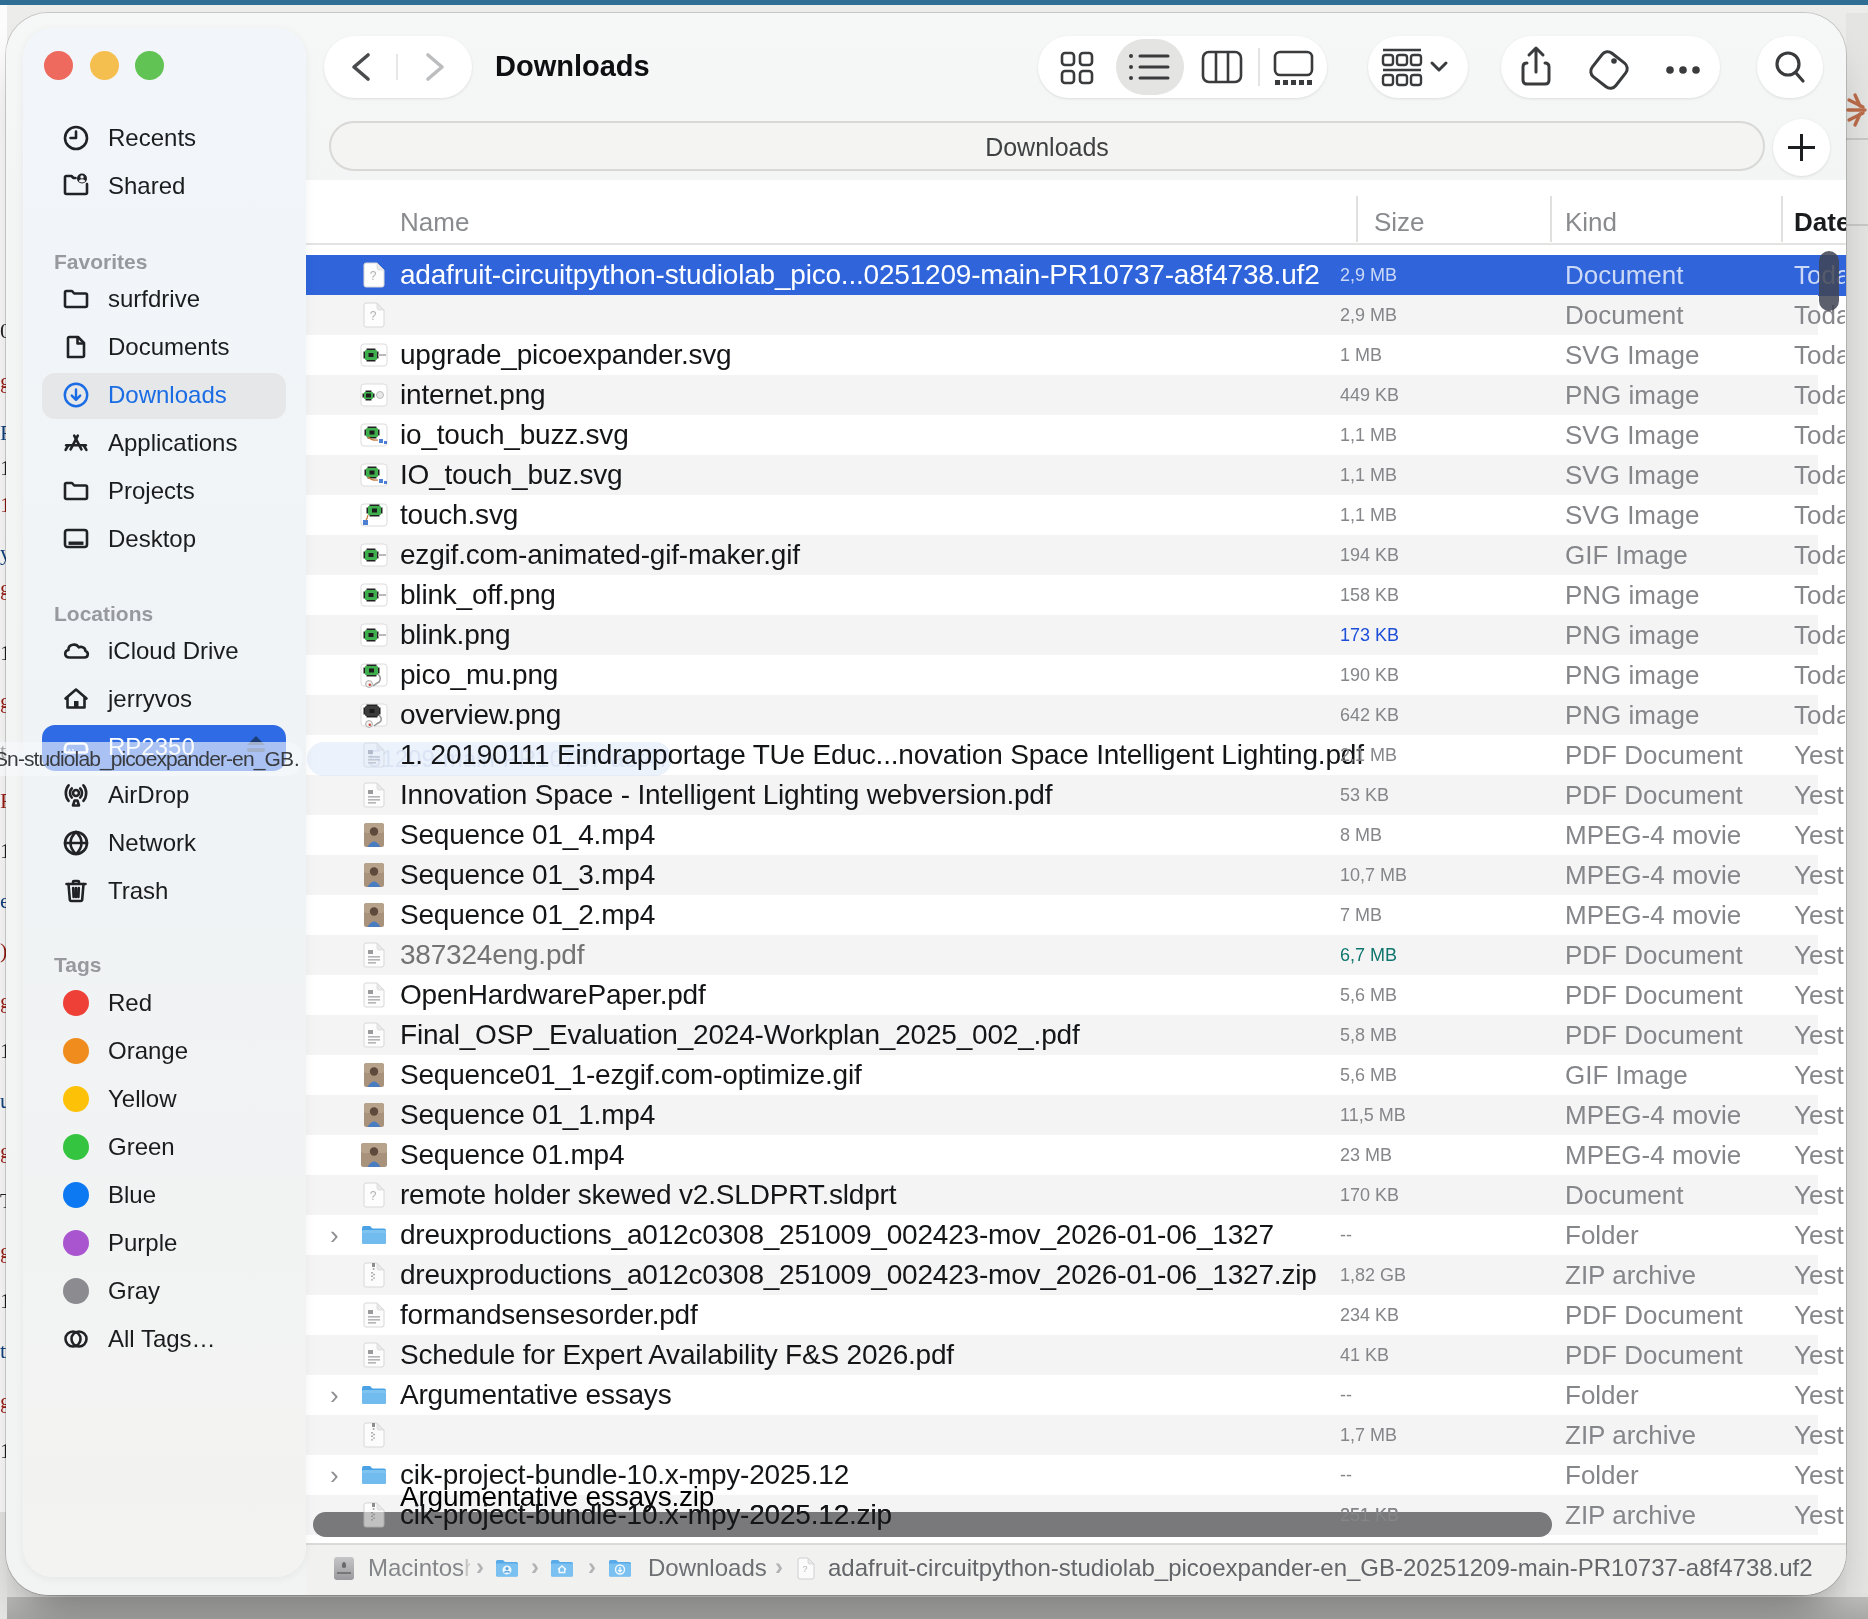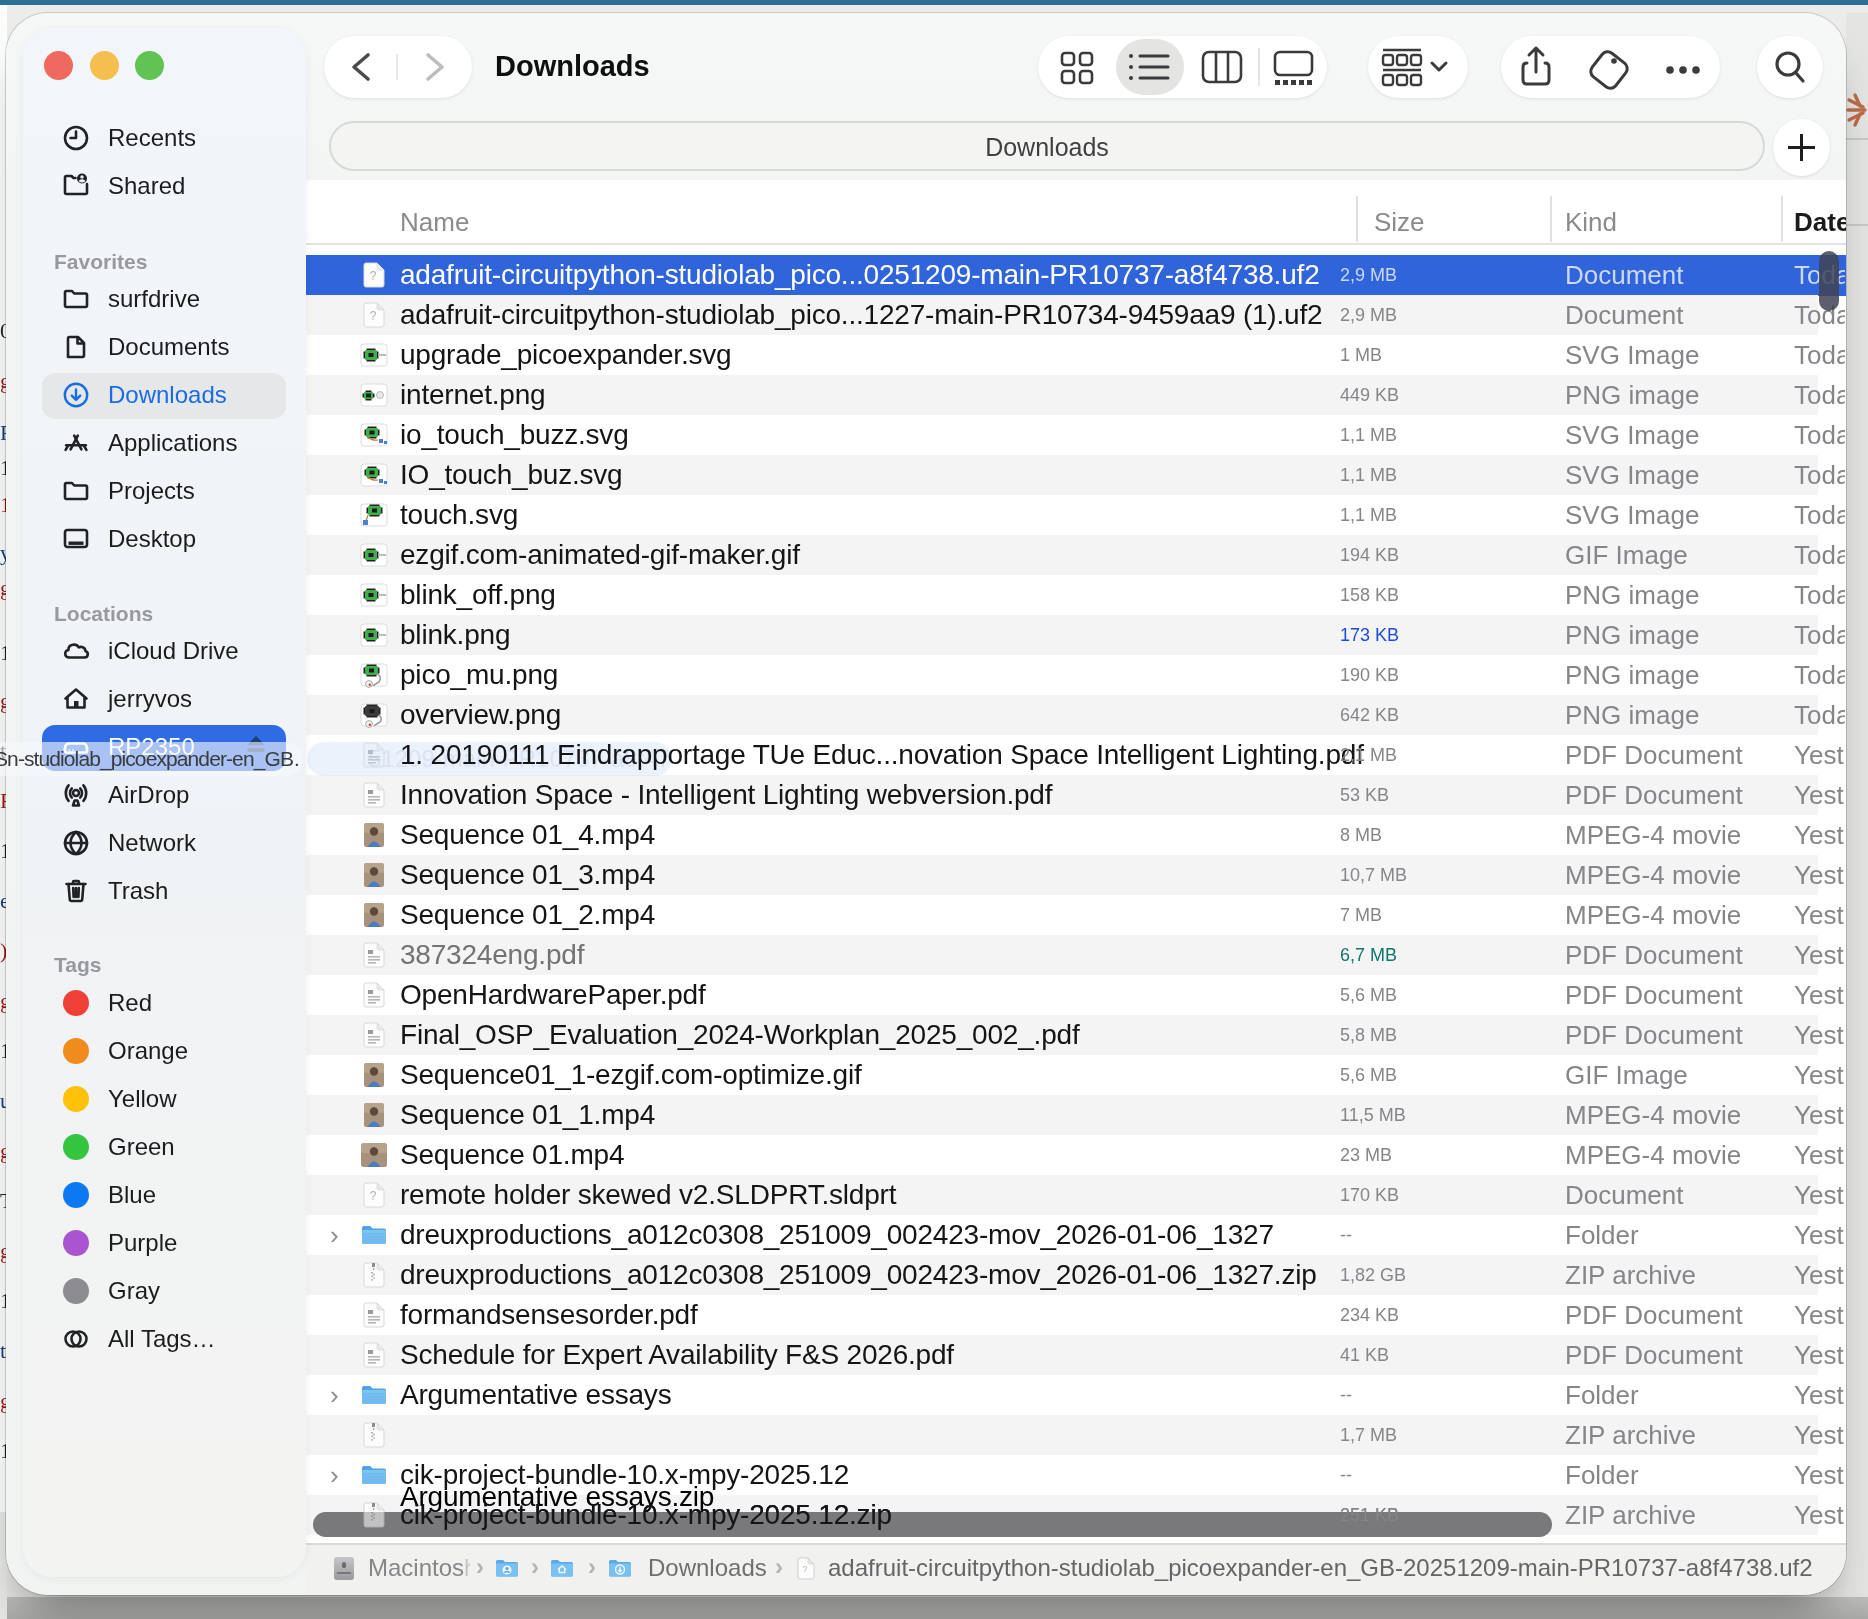--- a/index.html
+++ b/index.html
@@ -98,21 +98,20 @@
       </svg></div>
 <div class="row-name" style="left:394px;top:242px;color:#ffffff">adafruit-circuitpython-studiolab_pico...0251209-main-PR10737-a8f4738.uf2</div>
 <div class="row-size" style="left:1334px;top:242px;width:200px;color:#ccd9f6">2,9 MB</div>
 <div class="row-kind" style="left:1559px;top:242px;color:#ccd9f6">Document</div>
 <div class="row-date" style="left:1788px;top:242px;width:51px;overflow:hidden;color:#ccd9f6">Toda</div>
 <div class="ficon" style="left:354px;top:288px"><svg width="28" height="28" viewBox="0 0 28 28">
 <path d="M4 4 Q4 2 6 2 L17 2 L24 9 L24 24 Q24 26 22 26 L6 26 Q4 26 4 24 Z" fill="#fdfdfd" stroke="#d8d8d8" stroke-width="1"></path>
 <path d="M17 2 L17 7 Q17 9 19 9 L24 9 Z" fill="#e9e9e9" stroke="#d8d8d8" stroke-width="0.8"></path>
 <text x="13" y="19" font-size="12" fill="#b0b0b2" text-anchor="middle" font-family="Liberation Sans">?</text>
       </svg></div>
-<div class="row-name" style="left:394px;top:282px;color:#141517">adafruit-circuitpython-studiolab_pico...1227-main-PR10734-9459aa9 (1).uf2</div>
 <div class="row-size" style="left:1334px;top:282px;width:200px;color:#85868a">2,9 MB</div>
 <div class="row-kind" style="left:1559px;top:282px;color:#85868a">Document</div>
 <div class="row-date" style="left:1788px;top:282px;width:51px;overflow:hidden;color:#85868a">Toda</div>
 <div class="ficon" style="left:354px;top:328px"><svg width="28" height="28" viewBox="0 0 28 28">
 <rect x="1" y="3" width="26" height="22" rx="3" fill="#ffffff" stroke="#dcdcdc" stroke-width="1"></rect>
         <rect x="3.5" y="10.5" width="15" height="7" fill="#222"></rect>
         <rect x="6.5" y="7.5" width="9" height="13" fill="#222"></rect>
         <rect x="5" y="9" width="12" height="10" rx="1" fill="#3fae4d"></rect>
         <rect x="8.5" y="12.0" width="5" height="4" fill="#1b1b1b"></rect>
         <rect x="18" y="13" width="8" height="2" fill="#bbb"></rect>

